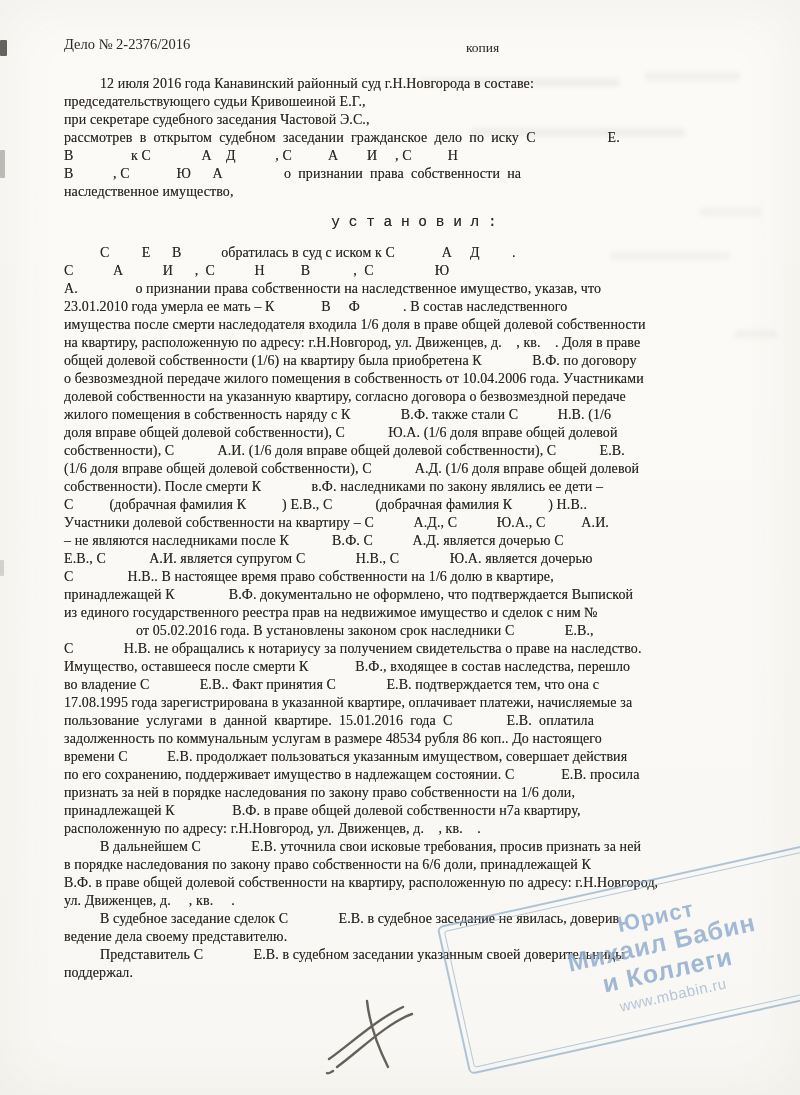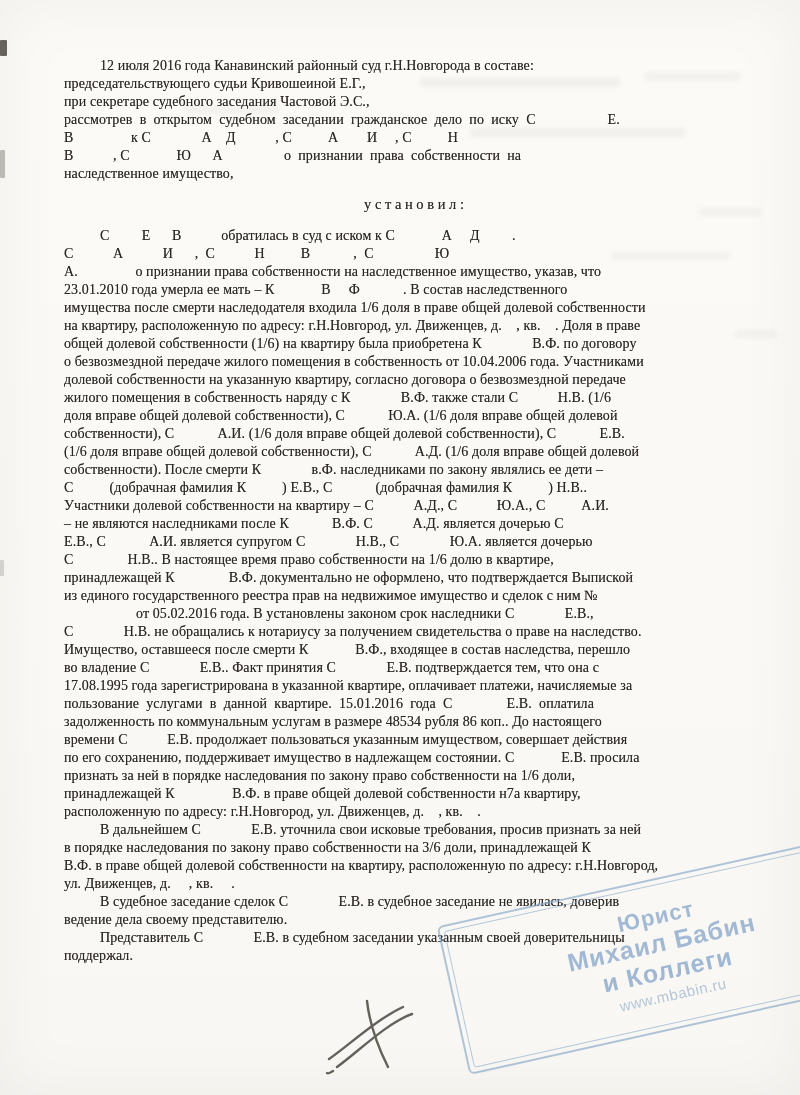--- a/index.html
+++ b/index.html
@@ -25,20 +25,21 @@
 
   .para {
     white-space:pre; font-size:14px; line-height:18px;
     letter-spacing:0.1px; text-shadow:0 0 0.4px rgba(43,39,35,0.55);
   }
   .para.first { margin-top:21px; }
 
   .ustanovil {
     text-align:center; font-size:14.5px; margin-top:13px; margin-bottom:14px;
     text-shadow:0 0 0.4px rgba(43,39,35,0.55);
+    font-family:Liberation Mono, monospace;
   }
 
   
   .ghost { position:absolute; background:#6f695f; filter:blur(2px); border-radius:3px; pointer-events:none; }
   .edge-mark { position:absolute; left:0; background:#35312b; border-radius:1px; }
 
   
   .sig { position:absolute; left:315px; top:993px; }
 
   
@@ -70,20 +71,24 @@
   <div class="ghost" style="left:700px; top:208px; width:62px;  height:8px; opacity:0.06;"></div>
   <div class="ghost" style="left:735px; top:330px; width:42px;  height:8px; opacity:0.06;"></div>
   <div class="ghost" style="left:610px; top:252px; width:120px; height:8px; opacity:0.05;"></div>
 
   <div class="edge-mark" style="top:40px;  width:7px; height:16px; opacity:0.75;"></div>
   <div class="edge-mark" style="top:150px; width:5px; height:28px; opacity:0.30;"></div>
   <div class="edge-mark" style="top:560px; width:4px; height:16px; opacity:0.18;"></div>
 
   <div class="content">
 
+    <div class="header-row">
+      <span class="case-no">Дело № 2-2376/2016</span>
+      <span class="copy">копия</span>
+    </div>
 
 
     <div class="para first">          12 июля 2016 года Канавинский районный суд г.Н.Новгорода в составе:
 председательствующего судьи Кривошеиной Е.Г.,
 при секретаре судебного заседания Частовой Э.С.,
 рассмотрев  в  открытом  судебном  заседании  гражданское  дело  по  иску  С                    Е.
 В                к С              А    Д           , С          А        И     , С          Н
 В           , С             Ю      А                 о  признании  права  собственности  на
 наследственное имущество,</div>
 
@@ -116,21 +121,21 @@
 во владение С              Е.В.. Факт принятия С              Е.В. подтверждается тем, что она с
 17.08.1995 года зарегистрирована в указанной квартире, оплачивает платежи, начисляемые за
 пользование  услугами  в  данной  квартире.  15.01.2016  года  С               Е.В.  оплатила
 задолженность по коммунальным услугам в размере 48534 рубля 86 коп.. До настоящего
 времени С           Е.В. продолжает пользоваться указанным имуществом, совершает действия
 по его сохранению, поддерживает имущество в надлежащем состоянии. С             Е.В. просила
 признать за ней в порядке наследования по закону право собственности на 1/6 доли,
 принадлежащей К                В.Ф. в праве общей долевой собственности н7а квартиру,
 расположенную по адресу: г.Н.Новгород, ул. Движенцев, д.    , кв.    .</div>
     <div class="para">          В дальнейшем С              Е.В. уточнила свои исковые требования, просив признать за ней
-в порядке наследования по закону право собственности на 3/6 доли, принадлежащей К
+в порядке наследования по закону право собственности на 6/6 доли, принадлежащей К
 В.Ф. в праве общей долевой собственности на квартиру, расположенную по адресу: г.Н.Новгород,
 ул. Движенцев, д.     , кв.     .</div>
     <div class="para">          В судебное заседание сделок С              Е.В. в судебное заседание не явилась, доверив
 ведение дела своему представителю.</div>
     <div class="para">          Представитель С              Е.В. в судебном заседании указанным своей доверительницы
 поддержал.</div>
 
   </div>
 
   <svg class="sig" width="110" height="82" viewBox="0 0 110 82">

